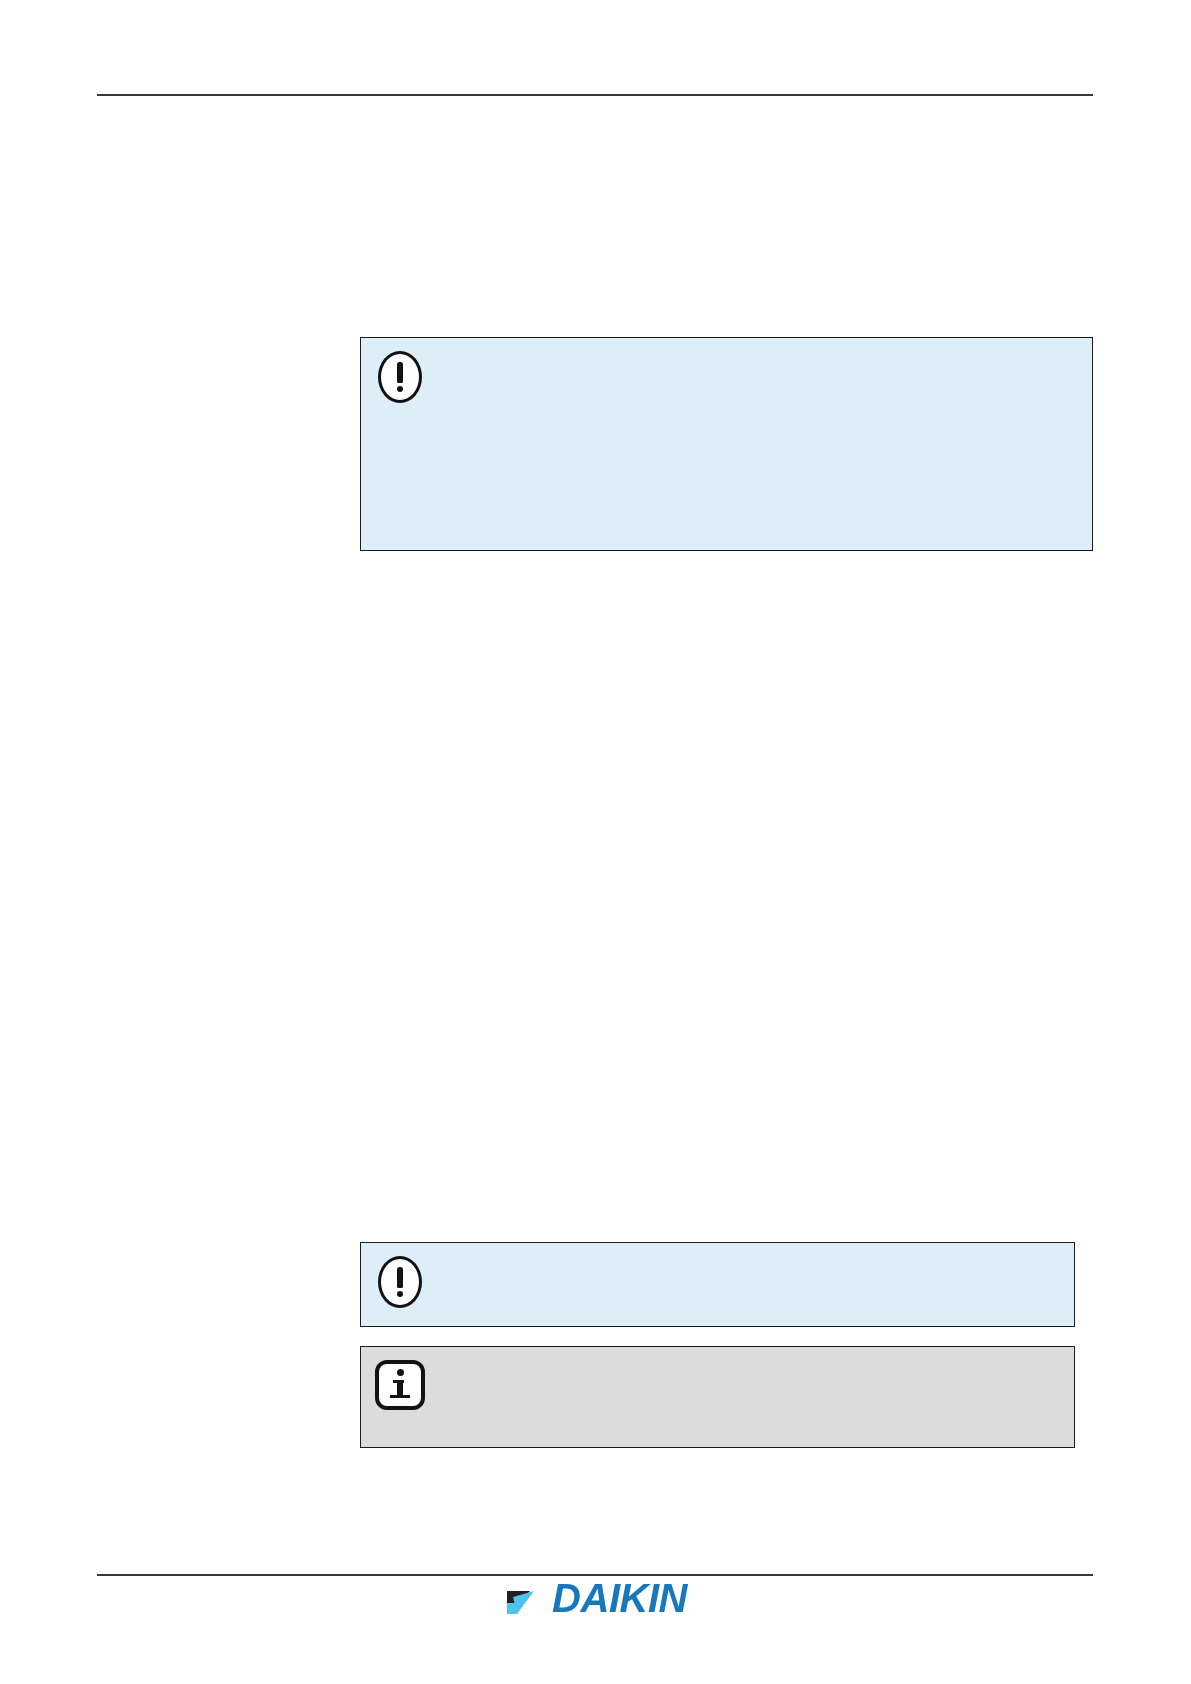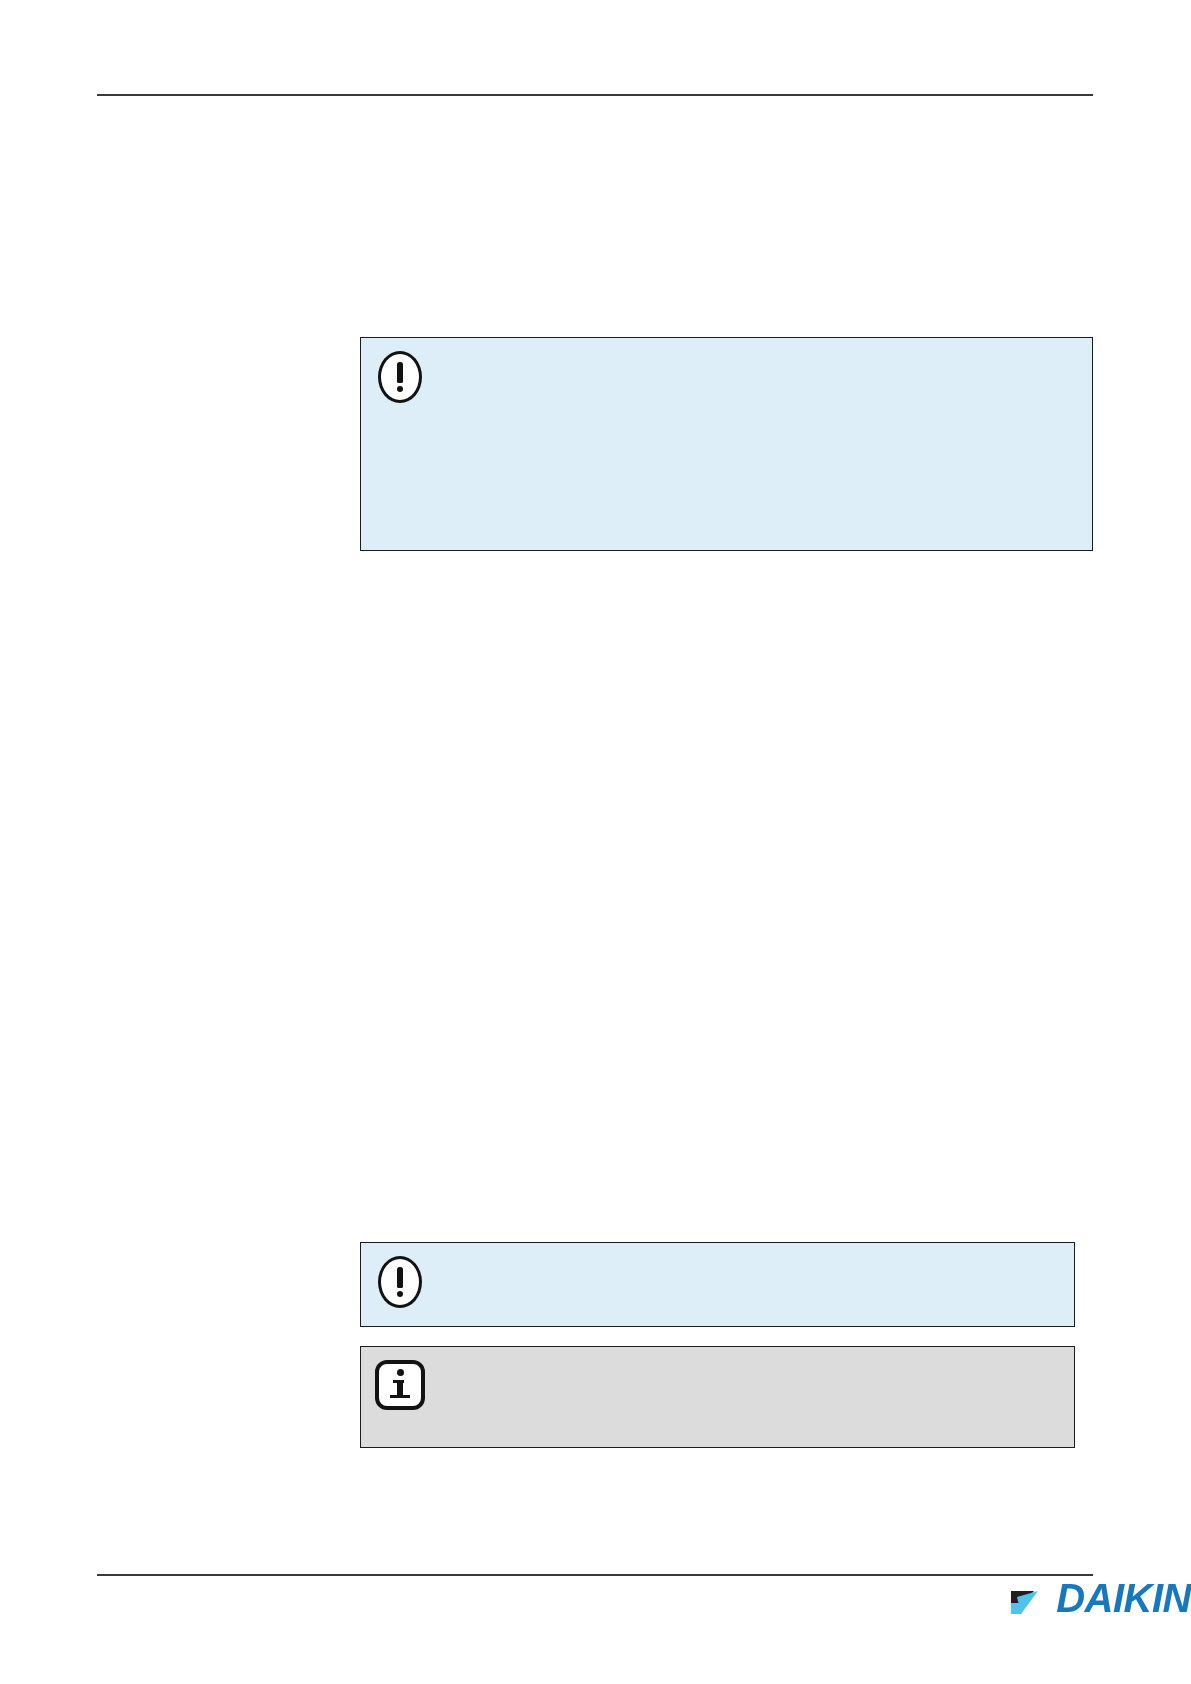--- a/index.html
+++ b/index.html
@@ -204,21 +204,21 @@
     white-space: pre;
   }
 
   .logo {
     position: absolute;
     left: 0;
     top: 1578px;
     width: 1191px;
     display: flex;
     align-items: center;
-    justify-content: flex-end;
+    justify-content: center;
     gap: 8px;
   }
   .logo-mark {
     position: relative;
     width: 40px;
     height: 31px;
     flex: 0 0 auto;
   }
   .logo-wordmark {
     font-family: "Liberation Sans", sans-serif;

